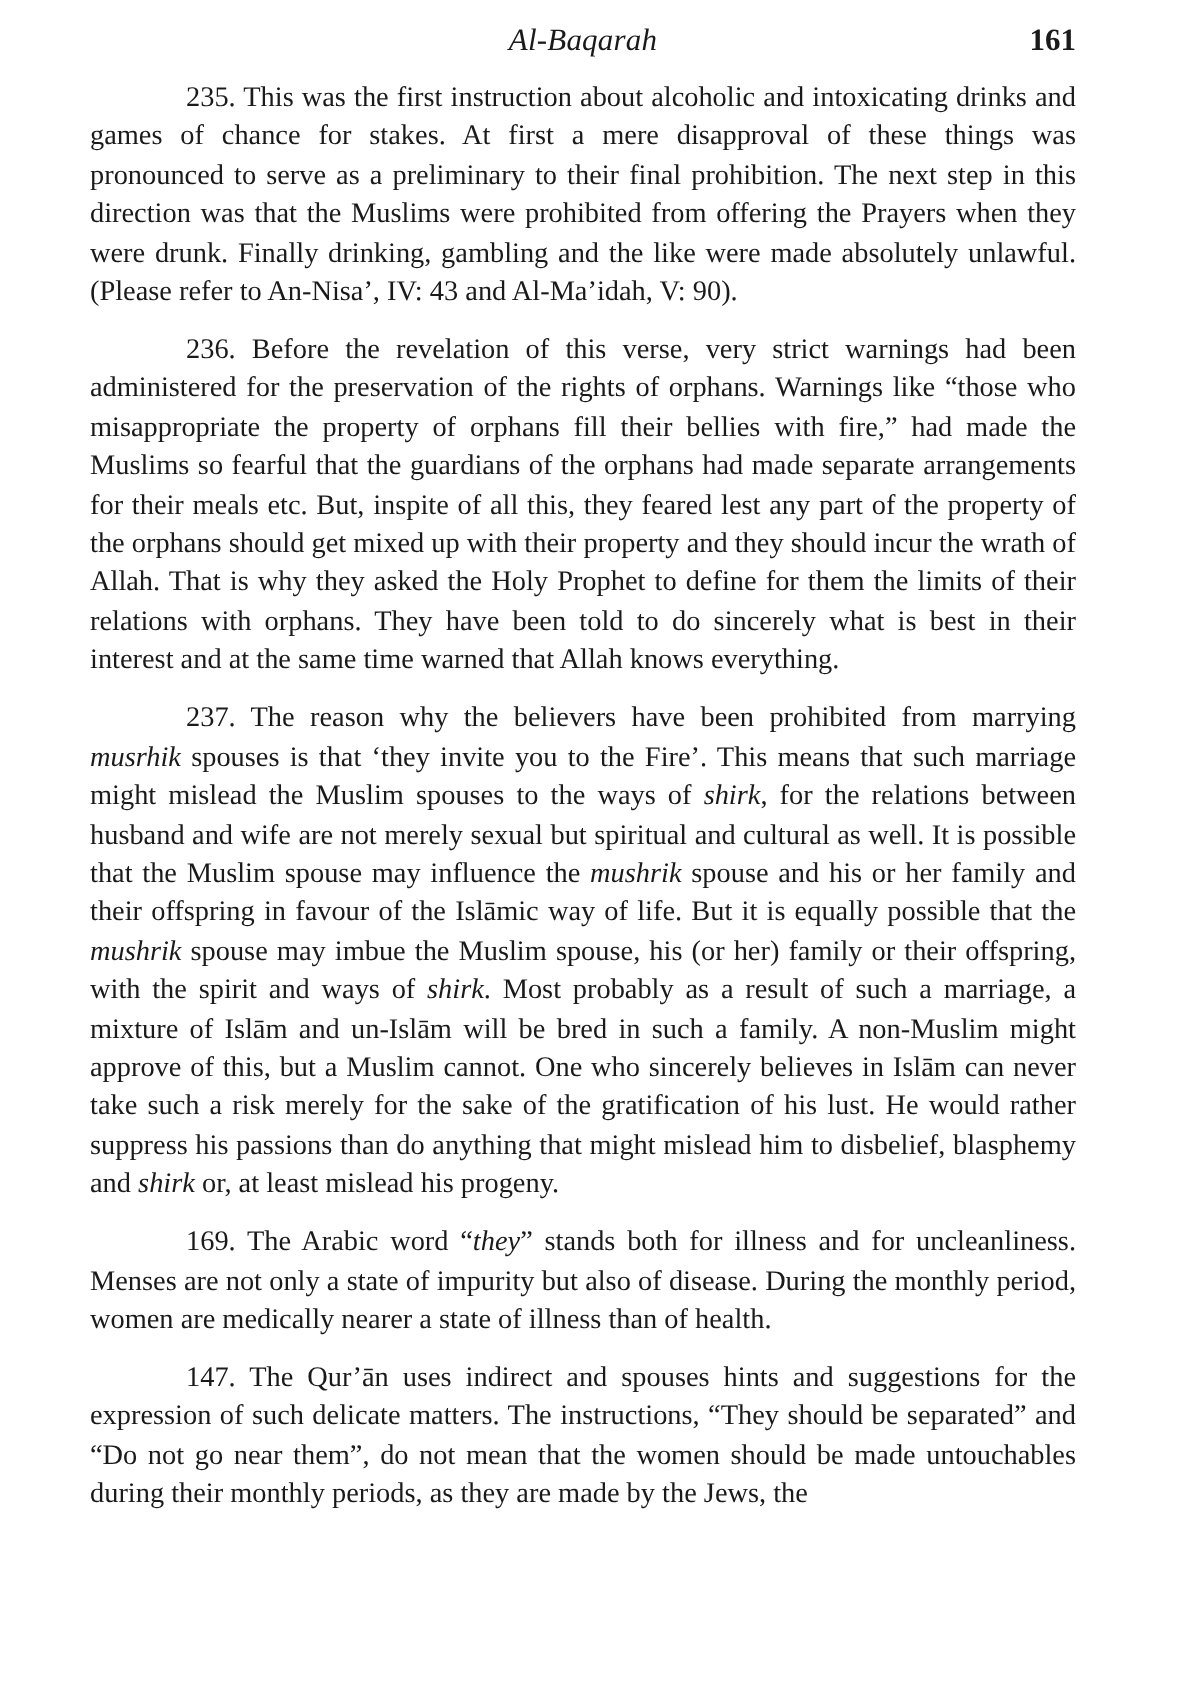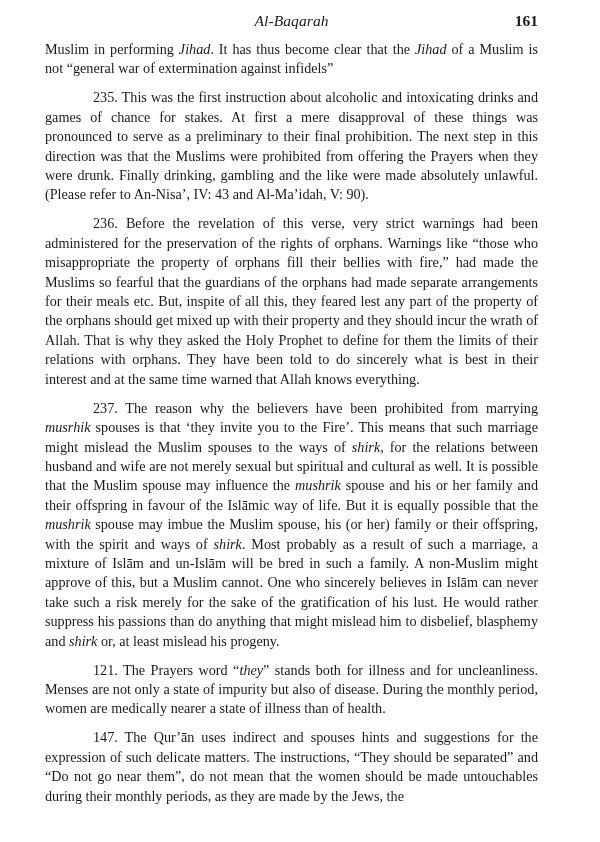--- a/index.html
+++ b/index.html
@@ -67,20 +67,19 @@
 </head>
 <body>
 
 <div class="page">
   <div class="running-head">
     <div class="running-title">Al-Baqarah</div>
     <div class="page-number">161</div>
   </div>
 
   <div class="body-text">
-    <p class="para cont"><span>Muslim in performing </span><em>Jihad</em><span>. It has thus become clear that the </span><em>Jihad</em><span> of a Muslim is not “general war of extermination against infidels”</span></p>
     <p class="para indent"><span class="note-num">235.</span><span> This was the first instruction about alcoholic and intoxicating drinks and games of chance for stakes. At first a mere disapproval of these things was pronounced to serve as a preliminary to their final prohibition. The next step in this direction was that the Muslims were prohibited from offering the Prayers when they were drunk. Finally drinking, gambling and the like were made absolutely unlawful. (Please refer to An-Nisa’, IV: 43 and Al-Ma’idah, V: 90).</span></p>
     <p class="para indent"><span class="note-num">236.</span><span> Before the revelation of this verse, very strict warnings had been administered for the preservation of the rights of orphans. Warnings like “those who misappropriate the property of orphans fill their bellies with fire,” had made the Muslims so fearful that the guardians of the orphans had made separate arrangements for their meals etc. But, inspite of all this, they feared lest any part of the property of the orphans should get mixed up with their property and they should incur the wrath of Allah. That is why they asked the Holy Prophet to define for them the limits of their relations with orphans. They have been told to do sincerely what is best in their interest and at the same time warned that Allah knows everything.</span></p>
     <p class="para indent"><span class="note-num">237.</span><span> The reason why the believers have been prohibited from marrying </span><em>musrhik</em><span> spouses is that ‘they invite you to the Fire’. This means that such marriage might mislead the Muslim spouses to the ways of </span><em>shirk</em><span>, for the relations between husband and wife are not merely sexual but spiritual and cultural as well. It is possible that the Muslim spouse may influence the </span><em>mushrik</em><span> spouse and his or her family and their offspring in favour of the Islāmic way of life. But it is equally possible that the </span><em>mushrik</em><span> spouse may imbue the Muslim spouse, his (or her) family or their offspring, with the spirit and ways of </span><em>shirk</em><span>. Most probably as a result of such a marriage, a mixture of Islām and un-Islām will be bred in such a family. A non-Muslim might approve of this, but a Muslim cannot. One who sincerely believes in Islām can never take such a risk merely for the sake of the gratification of his lust. He would rather suppress his passions than do anything that might mislead him to disbelief, blasphemy and </span><em>shirk</em><span> or, at least mislead his progeny.</span></p>
-    <p class="para indent"><span class="note-num">121.</span><span> The Prayers word “</span><em>they</em><span>” stands both for illness and for uncleanliness. Menses are not only a state of impurity but also of disease. During the monthly period, women are medically nearer a state of illness than of health.</span></p>
+    <p class="para indent"><span class="note-num">169.</span><span> The Arabic word “</span><em>they</em><span>” stands both for illness and for uncleanliness. Menses are not only a state of impurity but also of disease. During the monthly period, women are medically nearer a state of illness than of health.</span></p>
     <p class="para indent"><span class="note-num">147.</span><span> The Qur’ān uses indirect and spouses hints and suggestions for the expression of such delicate matters. The instructions, “They should be separated” and “Do not go near them”, do not mean that the women should be made untouchables during their monthly periods, as they are made by the Jews, the</span></p>
   </div>
 </div>
 
 </body></html>

